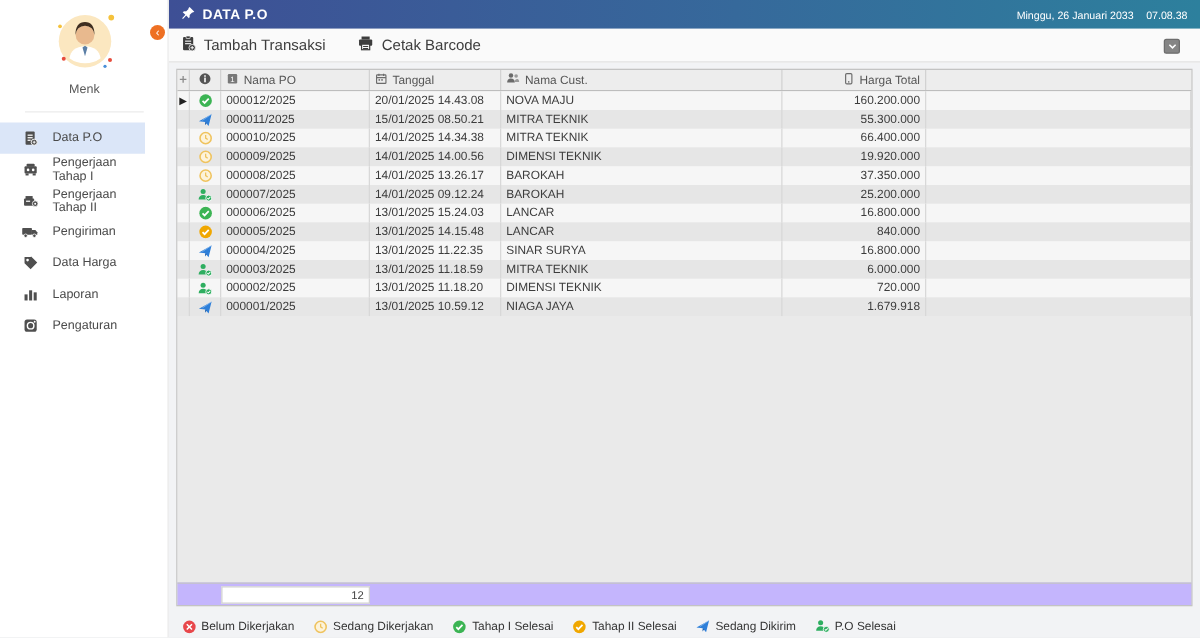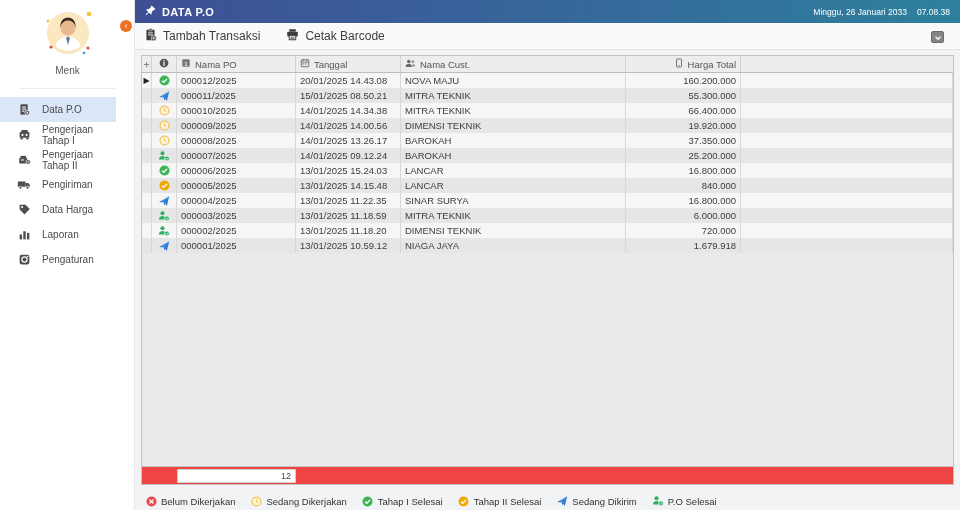--- a/index.html
+++ b/index.html
@@ -51,21 +51,21 @@
   .c-nomor { width:119px; flex:none; }
   .c-tgl   { width:105px; flex:none; }
   .c-cust  { width:225px; flex:none; }
   .c-harga { width:115px; flex:none; justify-content:flex-end; }
   .c-ket   { flex:1; border-right:none; }
   .grow { display:flex; height:15px; flex:none; cursor:pointer; }
   .grow:nth-child(odd)  { background:#f6f6f6; }
   .grow:nth-child(even) { background:#e6e6e6; }
   .grow .gcell { color:#3c3c3c; border-right:1px solid #d8d8d8; }
   .gfill { flex:1; background:#eaeaea; }
-  .gfoot { height:18px; flex:none; background:#ef4444; border-top:1px solid #c3c3c3;
+  .gfoot { height:18px; flex:none; background:#c4b5fd; border-top:1px solid #c3c3c3;
            display:flex; align-items:center; }
   .count-box { margin-left:35px; width:119px; height:14px; background:#fff;
                border:1px solid #cfcfcf; font-size:9px; color:#444; display:flex;
                align-items:center; justify-content:flex-end; padding-right:4px; }
 
   
   .legend { height:22px; flex:none; display:flex; align-items:flex-end; gap:15px;
             padding-left:10px; font-size:9.5px; color:#333; }
   .legend-item { display:flex; align-items:center; gap:4px; }
   .sic { width:12px; height:12px; display:inline-flex; align-items:center;

